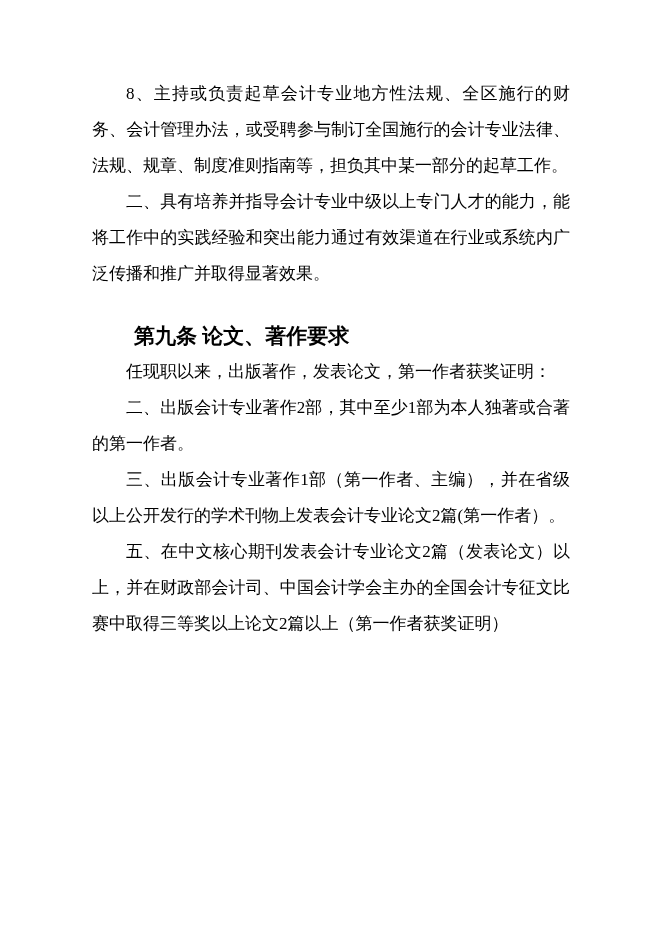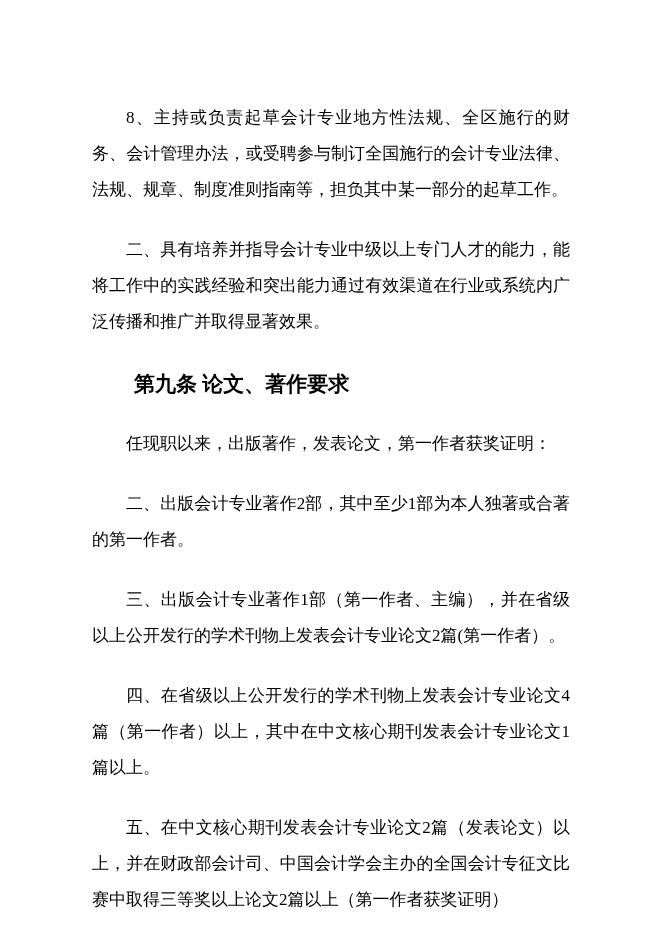--- a/index.html
+++ b/index.html
@@ -17,21 +17,20 @@
     background: #ffffff;
     padding: 76px 92px 40px 92px;
   }
   .para {
     font-size: 17px;
     line-height: 36px;
     text-align: justify;
     text-indent: 2em;
     color: #000000;
     word-break: break-all;
-    margin-top: 24px;
   }
   .heading {
     font-size: 21px;
     font-weight: bold;
     line-height: 36px;
     text-indent: 2em;
     margin-top: 26px;
     color: #000000;
   }
 </style>
@@ -40,15 +39,14 @@
 
 <div class="page">
   <p class="para">8、主持或负责起草会计专业地方性法规、全区施行的财务、会计管理办法，或受聘参与制订全国施行的会计专业法律、法规、规章、制度准则指南等，担负其中某一部分的起草工作。</p>
   <p class="para">二、具有培养并指导会计专业中级以上专门人才的能力，能将工作中的实践经验和突出能力通过有效渠道在行业或系统内广泛传播和推广并取得显著效果。</p>
 
   <h2 class="heading">第九条 论文、著作要求</h2>
 
   <p class="para">任现职以来，出版著作，发表论文，第一作者获奖证明：</p>
   <p class="para">二、出版会计专业著作2部，其中至少1部为本人独著或合著的第一作者。</p>
   <p class="para">三、出版会计专业著作1部（第一作者、主编），并在省级以上公开发行的学术刊物上发表会计专业论文2篇(第一作者）。</p>
-  <p class="para">四、在省级以上公开发行的学术刊物上发表会计专业论文4篇（第一作者）以上，其中在中文核心期刊发表会计专业论文1篇以上。</p>
   <p class="para">五、在中文核心期刊发表会计专业论文2篇（发表论文）以上，并在财政部会计司、中国会计学会主办的全国会计专征文比赛中取得三等奖以上论文2篇以上（第一作者获奖证明）</p>
 </div>
 
 </body></html>

